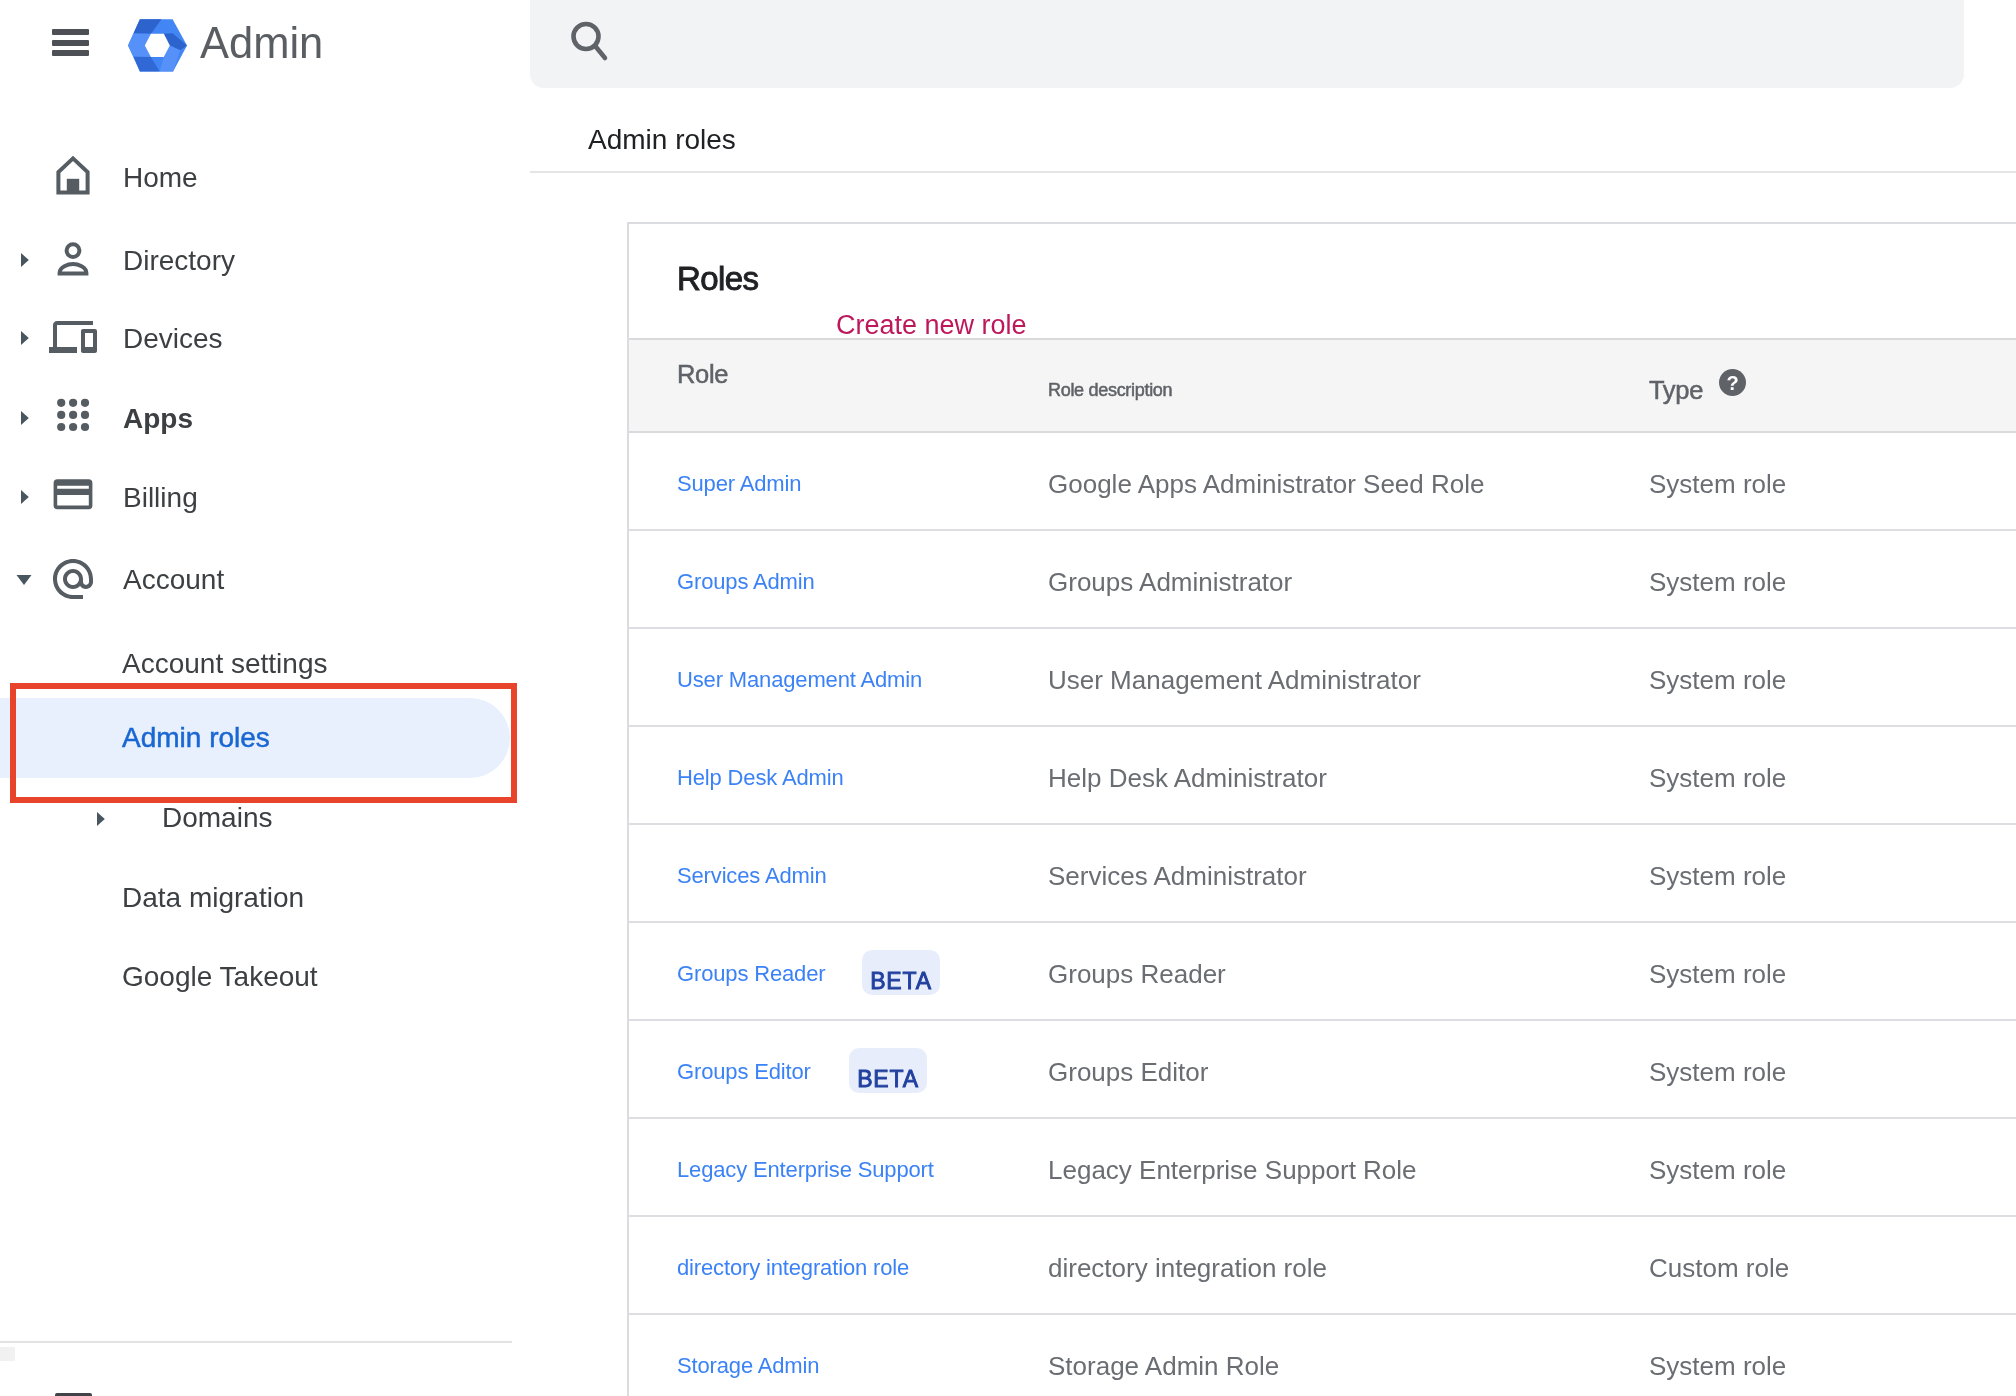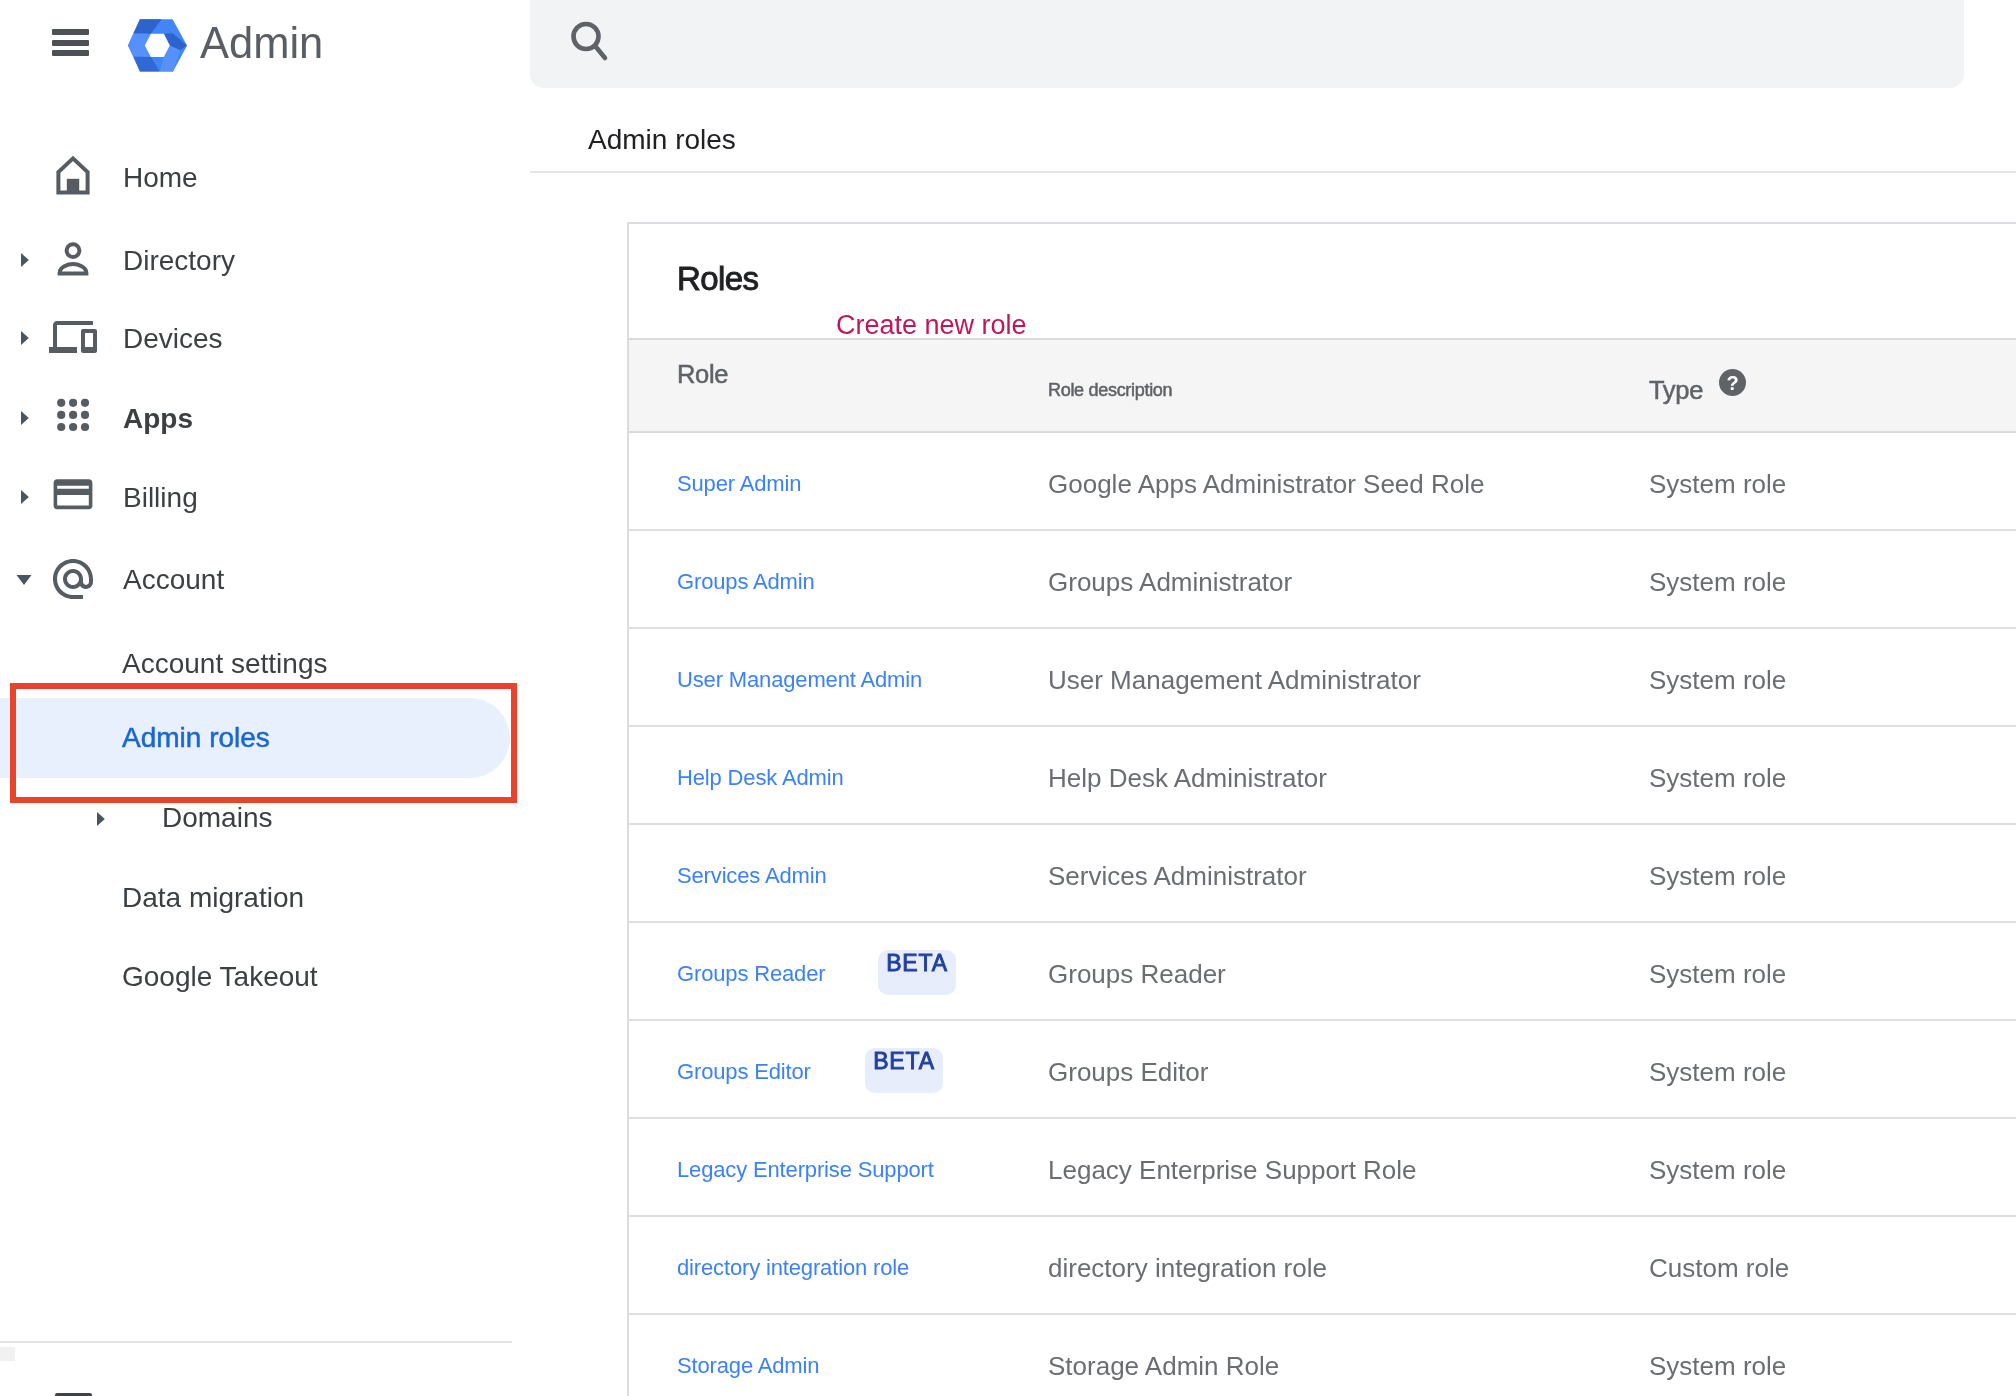--- a/index.html
+++ b/index.html
@@ -4,21 +4,21 @@
 <style>
 * { margin:0; padding:0; box-sizing:border-box; }
 html,body { width:2016px; height:1396px; background:#fff; overflow:hidden;
   font-family:"Liberation Sans", sans-serif; }
 .abs { position:absolute; }
 #stage { position:relative; width:2016px; height:1396px; background:#fff; overflow:hidden; }
 .navtxt { font-size:28px; color:#3c4043; white-space:nowrap; }
 .med { -webkit-text-stroke:0.5px currentColor; }
 .rowlink { font-size:22px; color:#3b82f6; white-space:nowrap; letter-spacing:-0.15px; }
 .desc { font-size:26px; color:#6a6e73; white-space:nowrap; }
-.vc { display:flex; align-items:flex-start;margin-left:16px; }
+.vc { display:flex; align-items:flex-end; }
 </style>
 </head>
 <body>
 <div id="stage">
 
   <div class="abs" style="left:52px; top:29px; width:37px; height:6px; background:#4d5156; border-radius:1px;"></div>
   <div class="abs" style="left:52px; top:39.5px; width:37px; height:6px; background:#4d5156; border-radius:1px;"></div>
   <div class="abs" style="left:52px; top:50px; width:37px; height:6px; background:#4d5156; border-radius:1px;"></div>
 
   <svg class="abs" style="left:128px; top:19px;" width="59" height="53" viewBox="0 0 59 52.4">

